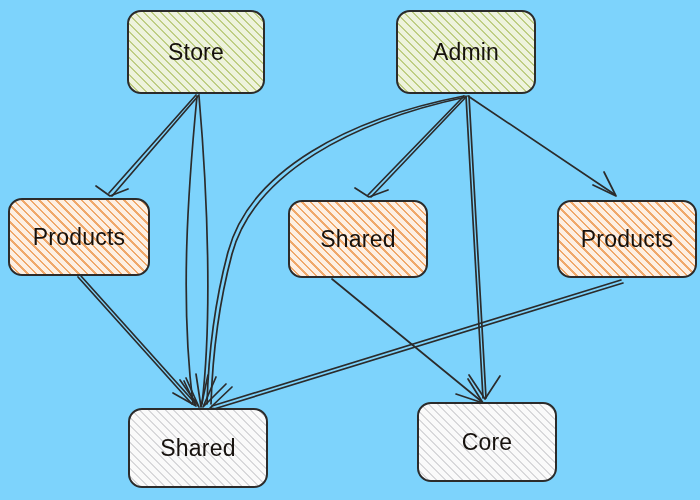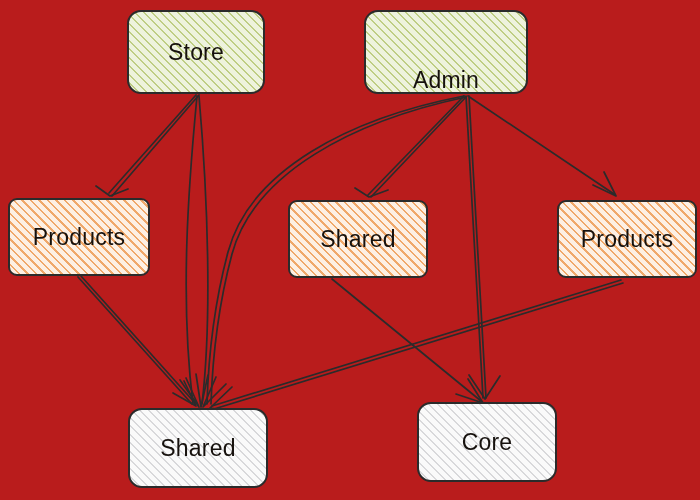--- a/index.html
+++ b/index.html
@@ -8,21 +8,21 @@
     padding: 0;
     background: #ffffff;
   }
   body {
     font-family: "Liberation Sans", sans-serif;
   }
   #diagram-root {
     position: relative;
     width: 700px;
     height: 500px;
-    background: #b91c1c;
+    background: #7dd3fc;
     overflow: hidden;
   }
   #edge-layer {
     position: absolute;
     left: 0;
     top: 0;
     width: 700px;
     height: 500px;
   }
   .node {
@@ -58,21 +58,20 @@
   
   .node.orange {
     background-color: #fdf0e4;
     background-image: repeating-linear-gradient(
       45deg,
       rgba(236,148,72,0.78) 0px,
       rgba(236,148,72,0.78) 1.7px,
       rgba(0,0,0,0) 1.7px,
       rgba(0,0,0,0) 6px
     );
-    border-radius: 9px;
   }
   
   .node.grey {
     background-color: #fafafa;
     background-image: repeating-linear-gradient(
       45deg,
       rgba(170,170,175,0.42) 0px,
       rgba(170,170,175,0.42) 1.4px,
       rgba(0,0,0,0) 1.4px,
       rgba(0,0,0,0) 6px
@@ -157,21 +156,21 @@
       <path class="edge-head" d="M 196 374 L 201 407 L 208 375"></path>
       <path class="edge-head" d="M 216 377 L 203 407 L 226 384"></path>
     </g>
 
   </svg>
 
   <div class="node green" style="left:127px; top:10px; width:138px; height:84px;">
     <span class="node-label">Store</span>
   </div>
 
-  <div class="node green" style="left:364px; top:10px; width:164px; height:84px;align-items:flex-end;">
+  <div class="node green" style="left:396px; top:10px; width:140px; height:84px;">
     <span class="node-label">Admin</span>
   </div>
 
   <div class="node orange" style="left:8px; top:198px; width:142px; height:78px;">
     <span class="node-label">Products</span>
   </div>
 
   <div class="node orange" style="left:288px; top:200px; width:140px; height:78px;">
     <span class="node-label">Shared</span>
   </div>

